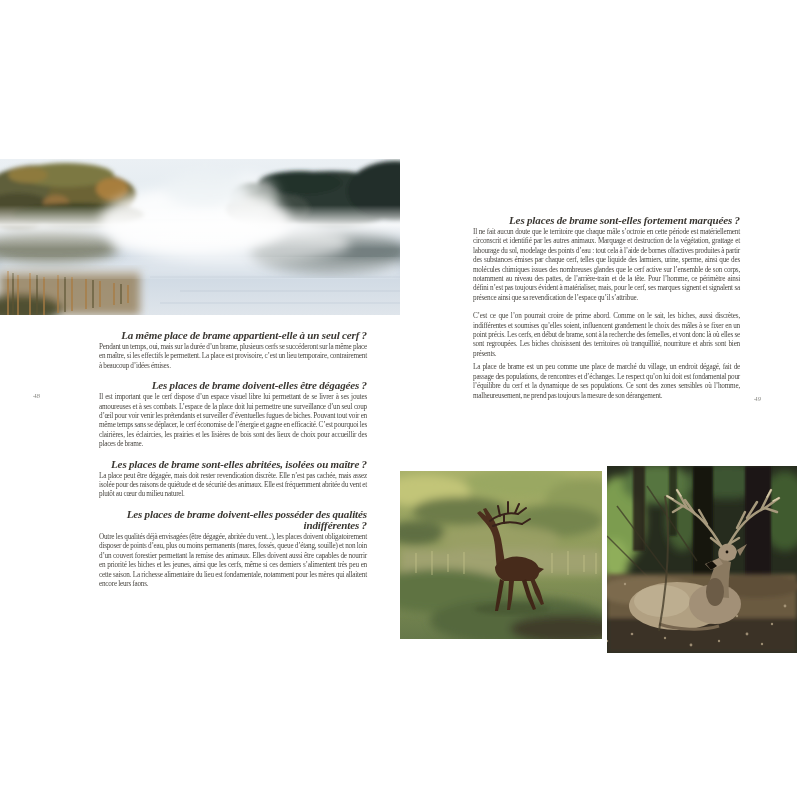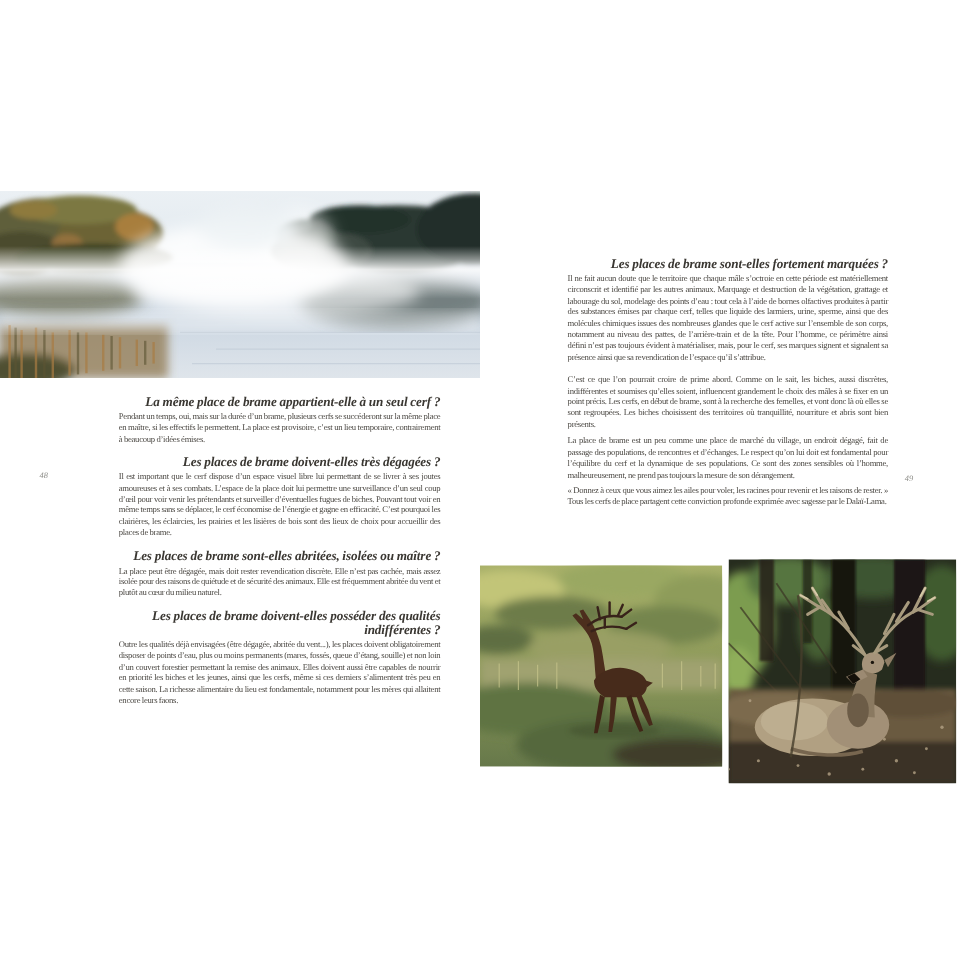--- a/index.html
+++ b/index.html
@@ -121,21 +121,21 @@
     </figure>
 
     <div class="pagenum pn-left">48</div>
 
     <div class="col col-left">
       <div class="sec">
         <h3>La même place de brame appartient-elle à un seul cerf ?</h3>
         <p>Pendant un temps, oui, mais sur la durée d’un brame, plusieurs cerfs se succéderont sur la même place en maître, si les effectifs le permettent. La place est provisoire, c’est un lieu temporaire, contrairement à beaucoup d’idées émises.</p>
       </div>
       <div class="sec">
-        <h3>Les places de brame doivent-elles très dégagées ?</h3>
+        <h3>Les places de brame doivent-elles être dégagées ?</h3>
         <p>Il est important que le cerf dispose d’un espace visuel libre lui permettant de se livrer à ses joutes amoureuses et à ses combats. L’espace de la place doit lui permettre une surveillance d’un seul coup d’œil pour voir venir les prétendants et surveiller d’éventuelles fugues de biches. Pouvant tout voir en même temps sans se déplacer, le cerf économise de l’énergie et gagne en efficacité. C’est pourquoi les clairières, les éclaircies, les prairies et les lisières de bois sont des lieux de choix pour accueillir des places de brame.</p>
       </div>
       <div class="sec">
         <h3>Les places de brame sont-elles abritées, isolées ou maître ?</h3>
         <p>La place peut être dégagée, mais doit rester revendication discrète. Elle n’est pas cachée, mais assez isolée pour des raisons de quiétude et de sécurité des animaux. Elle est fréquemment abritée du vent et plutôt au cœur du milieu naturel.</p>
       </div>
       <div class="sec">
         <h3>Les places de brame doivent-elles posséder des qualités indifférentes ?</h3>
         <p>Outre les qualités déjà envisagées (être dégagée, abritée du vent...), les places doivent obligatoirement disposer de points d’eau, plus ou moins permanents (mares, fossés, queue d’étang, souille) et non loin d’un couvert forestier permettant la remise des animaux. Elles doivent aussi être capables de nourrir en priorité les biches et les jeunes, ainsi que les cerfs, même si ces derniers s’alimentent très peu en cette saison. La richesse alimentaire du lieu est fondamentale, notamment pour les mères qui allaitent encore leurs faons.</p>
       </div>
@@ -145,21 +145,20 @@
   <section>
 
     <div class="col col-right">
       <div class="sec">
         <h3>Les places de brame sont-elles fortement marquées ?</h3>
         <p>Il ne fait aucun doute que le territoire que chaque mâle s’octroie en cette période est matériellement circonscrit et identifié par les autres animaux. Marquage et destruction de la végétation, grattage et labourage du sol, modelage des points d’eau : tout cela à l’aide de bornes olfactives produites à partir des substances émises par chaque cerf, telles que liquide des larmiers, urine, sperme, ainsi que des molécules chimiques issues des nombreuses glandes que le cerf active sur l’ensemble de son corps, notamment au niveau des pattes, de l’arrière-train et de la tête. Pour l’homme, ce périmètre ainsi défini n’est pas toujours évident à matérialiser, mais, pour le cerf, ses marques signent et signalent sa présence ainsi que sa revendication de l’espace qu’il s’attribue.</p>
       </div>
       <div class="sec">
         <p>C’est ce que l’on pourrait croire de prime abord. Comme on le sait, les biches, aussi discrètes, indifférentes et soumises qu’elles soient, influencent grandement le choix des mâles à se fixer en un point précis. Les cerfs, en début de brame, sont à la recherche des femelles, et vont donc là où elles se sont regroupées. Les biches choisissent des territoires où tranquillité, nourriture et abris sont bien présents.</p>
         <p>La place de brame est un peu comme une place de marché du village, un endroit dégagé, fait de passage des populations, de rencontres et d’échanges. Le respect qu’on lui doit est fondamental pour l’équilibre du cerf et la dynamique de ses populations. Ce sont des zones sensibles où l’homme, malheureusement, ne prend pas toujours la mesure de son dérangement.</p>
-        <p>« Donnez à ceux que vous aimez les ailes pour voler, les racines pour revenir et les raisons de rester. » Tous les cerfs de place partagent cette conviction profonde exprimée avec sagesse par le Dalaï-Lama.</p>
       </div>
     </div>
 
     <div class="pagenum pn-right">49</div>
 
     <div class="photos-mask"></div>
 
     <figure class="photo-stag1">
       <svg viewBox="0 0 202 168" preserveAspectRatio="none">
         <defs>

